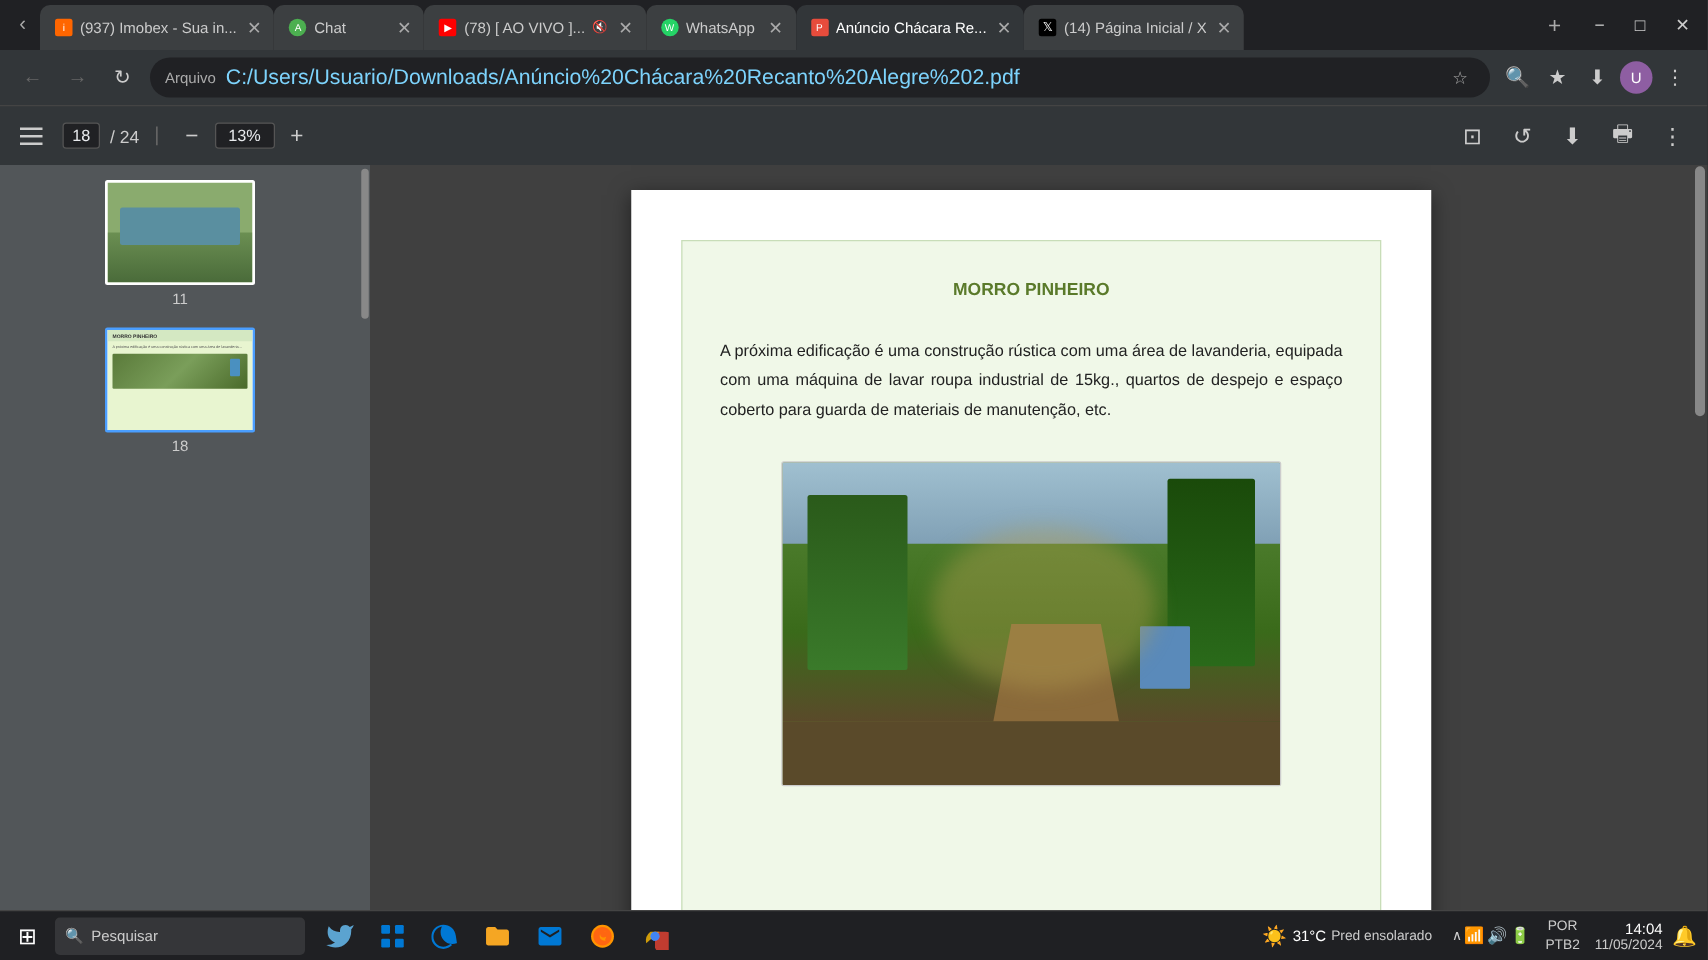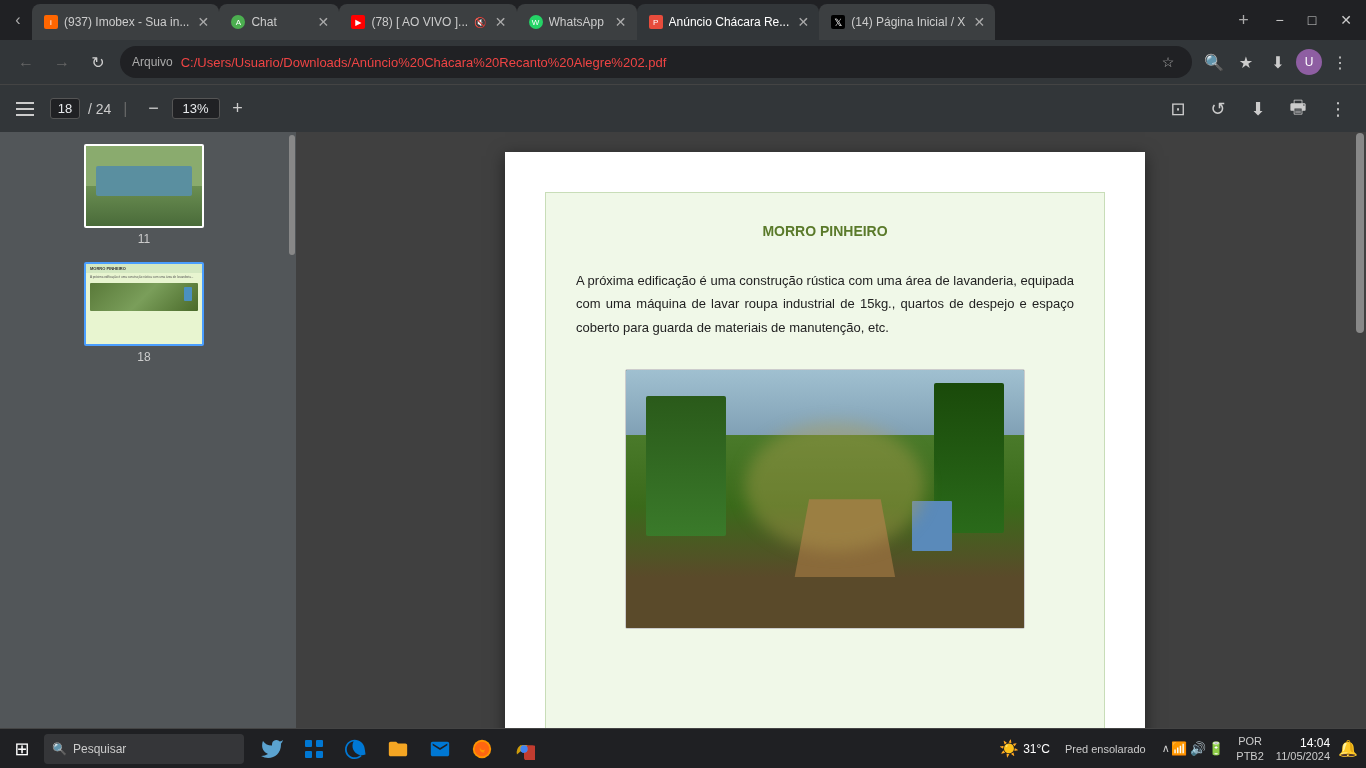--- a/index.html
+++ b/index.html
@@ -70,21 +70,21 @@
       cursor: pointer; border-radius: 50%;
       display: flex; align-items: center; justify-content: center;
     }
     .nav-btn:disabled { color: #666; cursor: default; }
     .address-field {
       flex: 1; display: flex; align-items: center;
       background: #202124; border-radius: 20px;
       padding: 4px 12px; gap: 8px; height: 32px;
     }
     .address-protocol { color: #aaa; font-size: 12px; }
-    .address-text { color: #ef4444; font-size: 13px; }
+    .address-text { color: #7dd3fc; font-size: 17px; }
     .address-right-icons { display: flex; align-items: center; gap: 6px; margin-left: auto; }
     .addr-icon-btn {
       width: 24px; height: 24px;
       background: none; border: none; color: #aaa;
       cursor: pointer; border-radius: 50%;
       display: flex; align-items: center; justify-content: center;
       font-size: 14px;
     }
     .toolbar-right { display: flex; align-items: center; gap: 4px; }
     .toolbar-btn {
@@ -407,21 +407,21 @@
       padding: 0 4px; cursor: pointer;
     }
     .taskbar-clock { text-align: right; }
     .clock-time { color: #fff; font-size: 12px; display: block; }
     .clock-date { color: #ccc; font-size: 11px; display: block; }
     .weather-widget {
       display: flex; align-items: center; gap: 4px;
       padding: 0 8px; cursor: pointer;
     }
     .weather-temp { color: #fff; font-size: 12px; }
-    .weather-desc { color: #ccc; font-size: 11px; margin-left: 11px; }
+    .weather-desc { color: #ccc; font-size: 11px; }
     .notif-icon { color: #ccc; font-size: 16px; cursor: pointer; }
     .lang-display { color: #ccc; font-size: 11px; text-align: center; }
     .lang-display span { display: block; line-height: 1.3; }
 
     
     .fav-imobex { background: #ff6600; width: 14px; height: 14px; border-radius: 2px; display: flex; align-items: center; justify-content: center; font-size: 8px; color: white; }
     .fav-chat { background: #4caf50; width: 14px; height: 14px; border-radius: 50%; display: flex; align-items: center; justify-content: center; font-size: 8px; color: white; }
     .fav-yt { background: #ff0000; width: 14px; height: 14px; border-radius: 2px; display: flex; align-items: center; justify-content: center; font-size: 8px; color: white; }
     .fav-wa { background: #25d366; width: 14px; height: 14px; border-radius: 50%; display: flex; align-items: center; justify-content: center; font-size: 8px; color: white; }
     .fav-pdf { background: #e74c3c; width: 14px; height: 14px; border-radius: 2px; display: flex; align-items: center; justify-content: center; font-size: 8px; color: white; }

